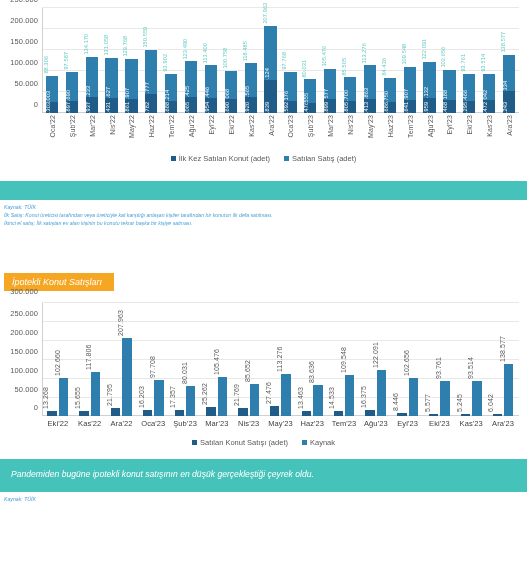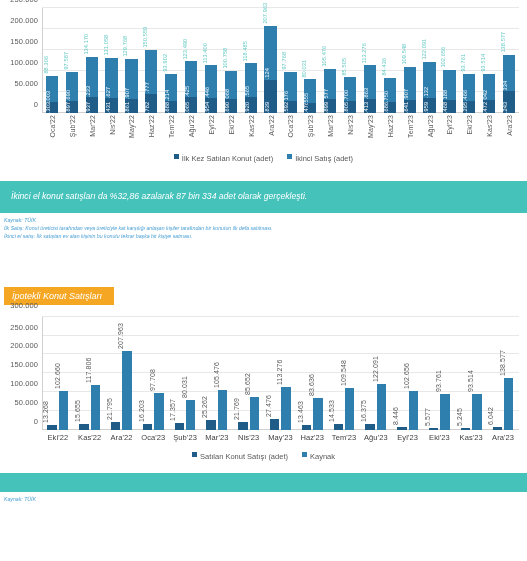--- a/index.html
+++ b/index.html
@@ -87,21 +87,21 @@
   }
 
   .legend{
     display:flex;
     justify-content:center;
     align-items:center;
     gap:14px;
     font-size:7.5px;
     color:#595959;
   }
-  .legend .key{display:flex;gap:3px;}
+  .legend .key{display:flex;align-items:center;gap:3px;}
   .swatch{width:5px;height:5px;display:inline-block;}
 
   
   .c2 .group{
     width:74%;
     height:100%;
     display:flex;
     align-items:flex-end;
     justify-content:center;
     gap:2px;
@@ -537,26 +537,25 @@
       </div>
   </div>
 
   <div class="legend" style="margin-top:4px;">
     <div class="key">
       <span class="swatch" style="background:#1f5c87;"></span>
       <span>İlk Kez Satılan Konut (adet)</span>
     </div>
     <div class="key">
       <span class="swatch" style="background:#2e7fae;"></span>
-      <span>İkinci Satış (adet)</span>
+      <span>Satılan Satış (adet)</span>
     </div>
   </div>
 
   <div class="callout" style="margin-top:18px;">
-    <p>İkinci el konut satışları da %32,86 azalarak 87 bin 334 adet olarak gerçekleşti.</p>
   </div>
 
   <div class="source">
     <div>Kaynak: TÜİK</div>
     <div>İlk Satış: Konut üreticisi tarafından veya üreticiyle kat karşılığı anlaşan kişiler tarafından bir konutun ilk defa satılması.</div>
     <div>İkinci el satış: İlk satıştan ev alan kişinin bu konutu tekrar başka bir kişiye satması.</div>
   </div>
 
   <div style="margin-top:44px;">
     <span class="badge">İpotekli Konut Satışları</span>
@@ -800,19 +799,20 @@
       <span class="swatch" style="background:#1f5c87;"></span>
       <span>Satılan Konut Satışı (adet)</span>
     </div>
     <div class="key">
       <span class="swatch" style="background:#2e7fae;"></span>
       <span>Kaynak</span>
     </div>
   </div>
 
   <div class="callout" style="margin-top:12px;">
+    <p>Pandemiden bugüne ipotekli konut satışının en düşük gerçekleştiği çeyrek oldu.</p>
   </div>
 
   <div class="source">
     <div>Kaynak: TÜİK</div>
   </div>
 
 </div>
 
 </body></html>

